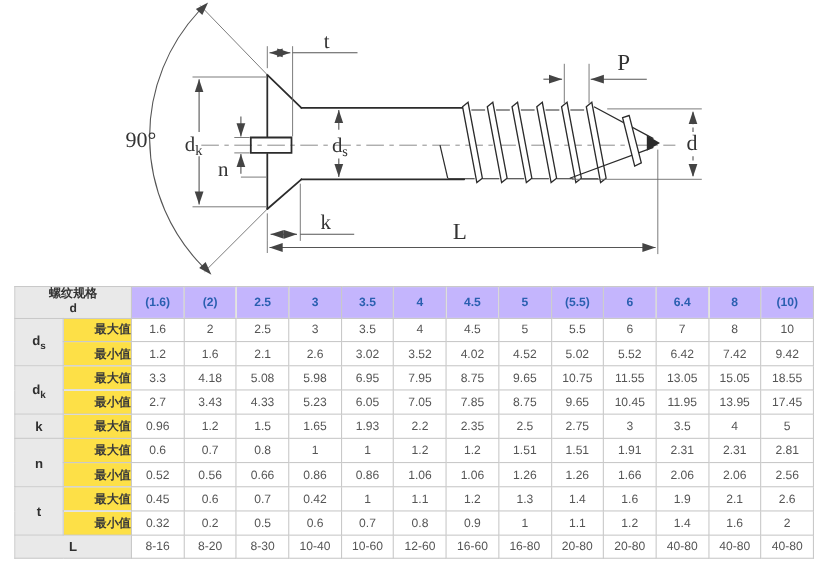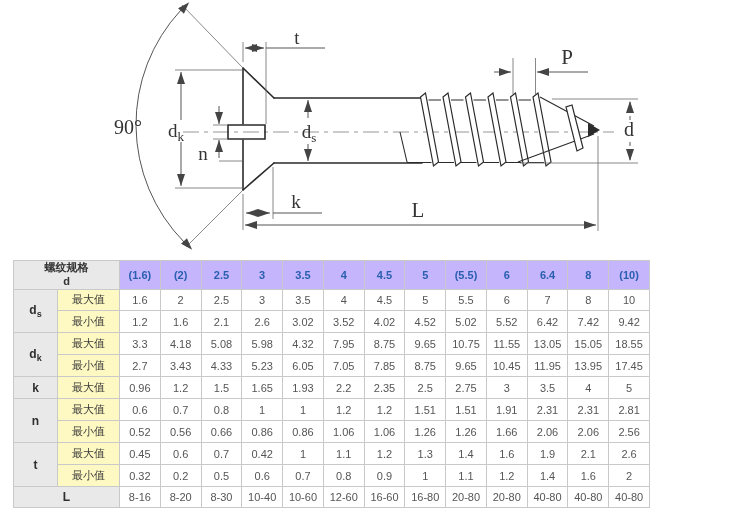--- a/index.html
+++ b/index.html
@@ -8,28 +8,28 @@
   #drawing{position:absolute;left:0;top:0;}
   #drawing text{font-family:"Liberation Serif","DejaVu Serif",serif;fill:#333;}
   .outline{stroke:#2b2b2b;stroke-width:1.6;fill:none;stroke-linecap:round;}
   .thread{stroke:#2b2b2b;stroke-width:1.2;fill:#fff;}
   .troot{stroke:#2b2b2b;stroke-width:1.1;fill:none;}
   .dim{stroke:#555;stroke-width:1;fill:none;}
   .ext{stroke:#6a6a6a;stroke-width:0.8;fill:none;}
   .cl{stroke:#8a8a8a;stroke-width:0.9;stroke-dasharray:16 5 4 5;}
   .arr{fill:#444;}
   #table-wrap{position:absolute;left:13px;top:260px;width:727px;height:248px;}
-  table{border-collapse:collapse;table-layout:fixed;width:637px;height:248px;
+  table{border-collapse:collapse;table-layout:fixed;width:727px;height:248px;
         font-size:11px;color:#555;}
   th,td{border:1px solid #c9c9c9;text-align:center;vertical-align:middle;
         padding:0;overflow:hidden;white-space:nowrap;}
   thead th{background:#c4b5fd;color:#2a5fb0;font-weight:bold;height:27px;}
   thead th.spec{background:#e9e9e9;color:#333;font-weight:bold;line-height:1.25;}
   td.param,th.param{background:#e9e9e9;color:#2f2f2f;font-weight:bold;font-size:12px;}
-  td.mm{background:#fef9c3;color:#3a3a3a;font-weight:normal;}
+  td.mm{background:#fde047;color:#3a3a3a;font-weight:bold;text-align:right;}
   td.val{background:#fff;}
   sub{font-size:9px;}
 </style>
 </head>
 <body>
 
 <div id="page">
 
   <svg id="drawing" width="750" height="258" viewBox="0 0 750 258">
     <defs>
@@ -207,21 +207,21 @@
             <td class="val">7.42</td>
             <td class="val">9.42</td>
           </tr>
           <tr>
             <td rowspan="2" class="param">d<sub>k</sub></td>
             <td class="mm">最大值</td>
             <td class="val">3.3</td>
             <td class="val">4.18</td>
             <td class="val">5.08</td>
             <td class="val">5.98</td>
-            <td class="val">4.32</td>
+            <td class="val">6.95</td>
             <td class="val">7.95</td>
             <td class="val">8.75</td>
             <td class="val">9.65</td>
             <td class="val">10.75</td>
             <td class="val">11.55</td>
             <td class="val">13.05</td>
             <td class="val">15.05</td>
             <td class="val">18.55</td>
           </tr>
           <tr>

